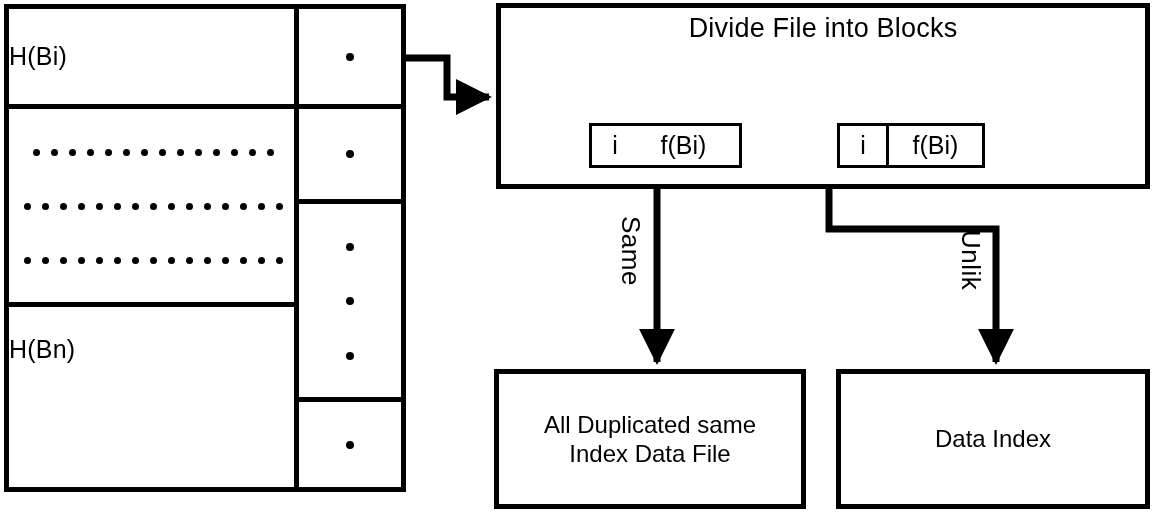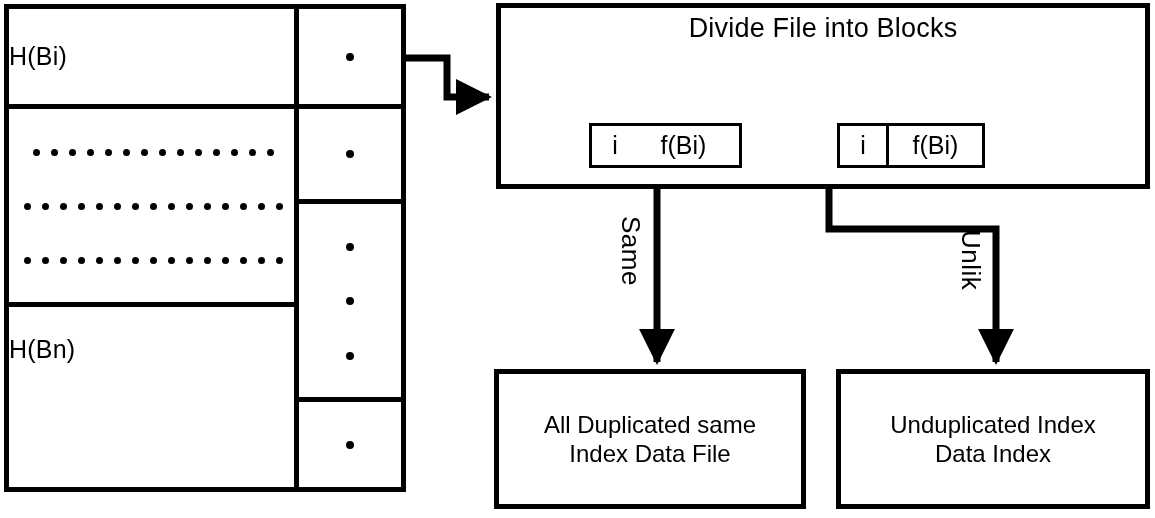--- a/index.html
+++ b/index.html
@@ -320,21 +320,20 @@
 
   <div class="box" id="result-same">
     <div class="result-text">
       <div>All  Duplicated same</div>
       <div>Index Data File</div>
     </div>
   </div>
 
   <div class="box" id="result-unique">
     <div class="result-text">
-      <div>Unduplicated Index</div>
       <div>Data Index</div>
     </div>
   </div>
 
   <svg id="wires" viewBox="0 0 1155 518" xmlns="http://www.w3.org/2000/svg">
     <defs>
       <marker id="ah" viewBox="0 0 10 10" refX="9.2" refY="5" markerWidth="5.2" markerHeight="5.2" orient="auto-start-reverse">
         <path d="M 0 0 L 10 5 L 0 10 z" fill="#000"></path>
       </marker>
     </defs>

